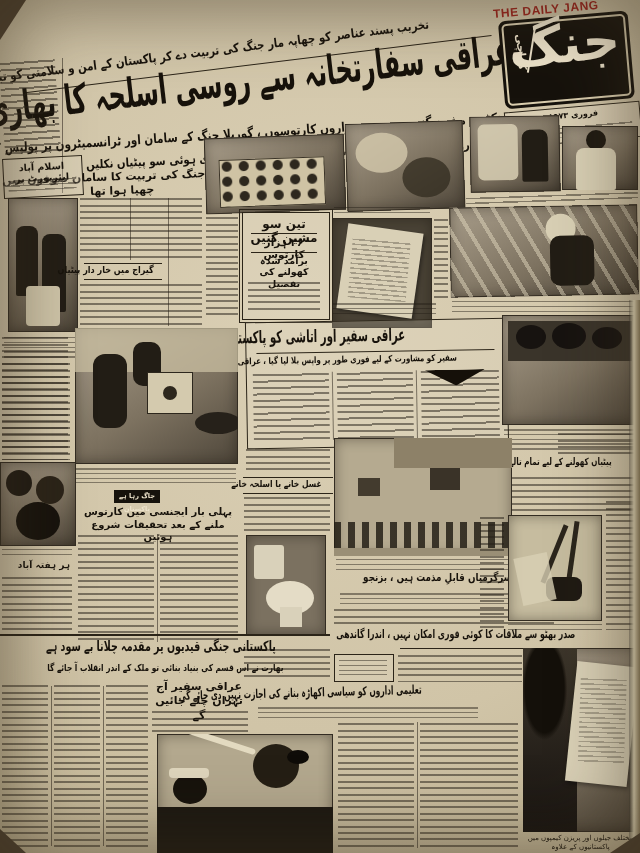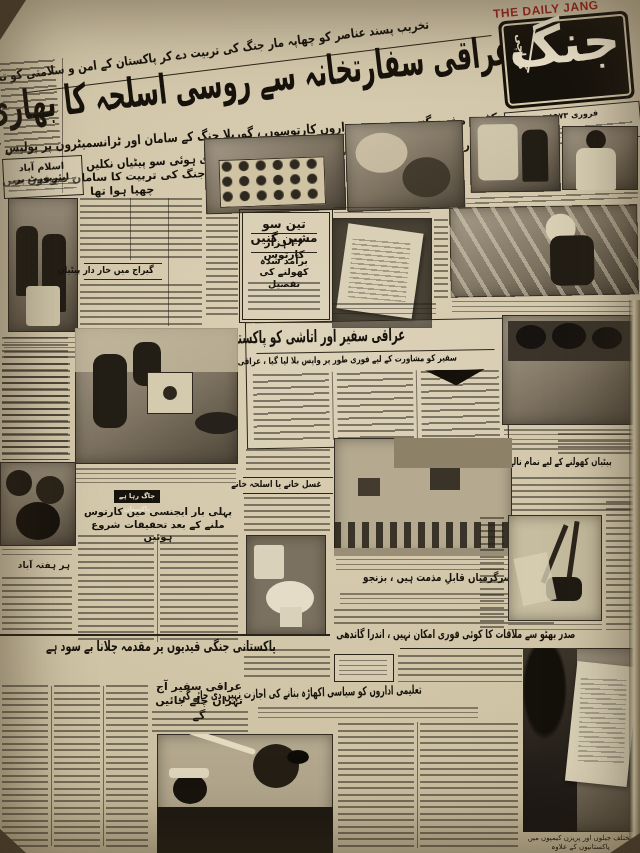--- a/index.html
+++ b/index.html
@@ -239,20 +239,23 @@
   <div class="hl" style="left:396px;top:628px;width:236px;height:16px;font-size:11.5px">
     <span class="sq" style="transform:scaleX(.68)">صدر بھٹو سے ملاقات کا کوئی فوری امکان نہیں ، اندرا گاندھی</span>
   </div>
   <div class="rule" style="left:400px;top:648px;width:226px;height:1px"></div>
   <div class="txt fine" style="left:398px;top:654px;width:124px;height:28px"></div>
 
   <div class="rule" style="left:0;top:634px;width:330px;height:1.5px"></div>
   <div class="hl" style="left:0px;top:638px;width:330px;height:22px;font-size:14px">
     <span class="sq" style="transform:scaleX(.68)">پاکستانی جنگی قیدیوں پر مقدمہ چلانا بے سود ہے</span>
   </div>
+  <div class="hl" style="left:0px;top:662px;width:330px;height:14px;font-size:9.5px">
+    <span class="sq" style="transform:scaleX(.78)">بھارت نے اس قسم کی بنیاد بنائی تو ملک کے اندر انقلاب آ جائے گا</span>
+  </div>
 
   <div class="box" style="left:334px;top:654px;width:58px;height:26px">
     <div class="cap" style="left:4px;top:4px;width:48px;height:16px"></div>
   </div>
 
   <div class="hl" style="left:240px;top:684px;width:256px;height:18px;font-size:12px;transform:rotate(-1.5deg)">
     <span class="sq" style="transform:scaleX(.62)">تعلیمی اداروں کو سیاسی اکھاڑہ بنانے کی اجازت نہیں دی جائے گی</span>
   </div>
   <div class="cap" style="left:258px;top:706px;width:220px;height:12px"></div>
 

